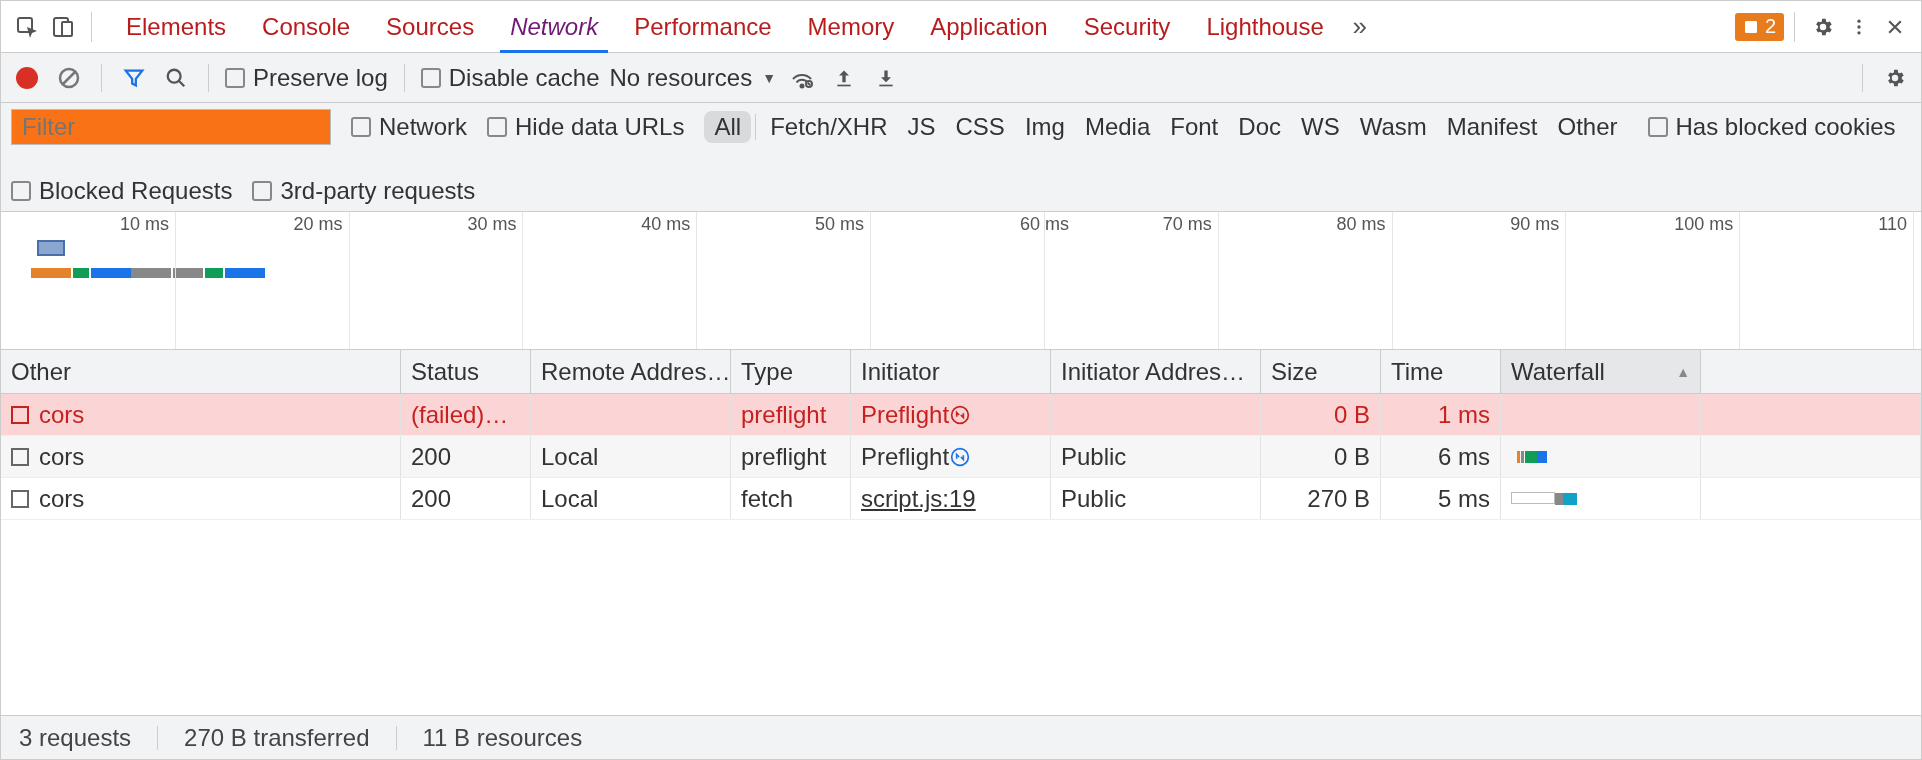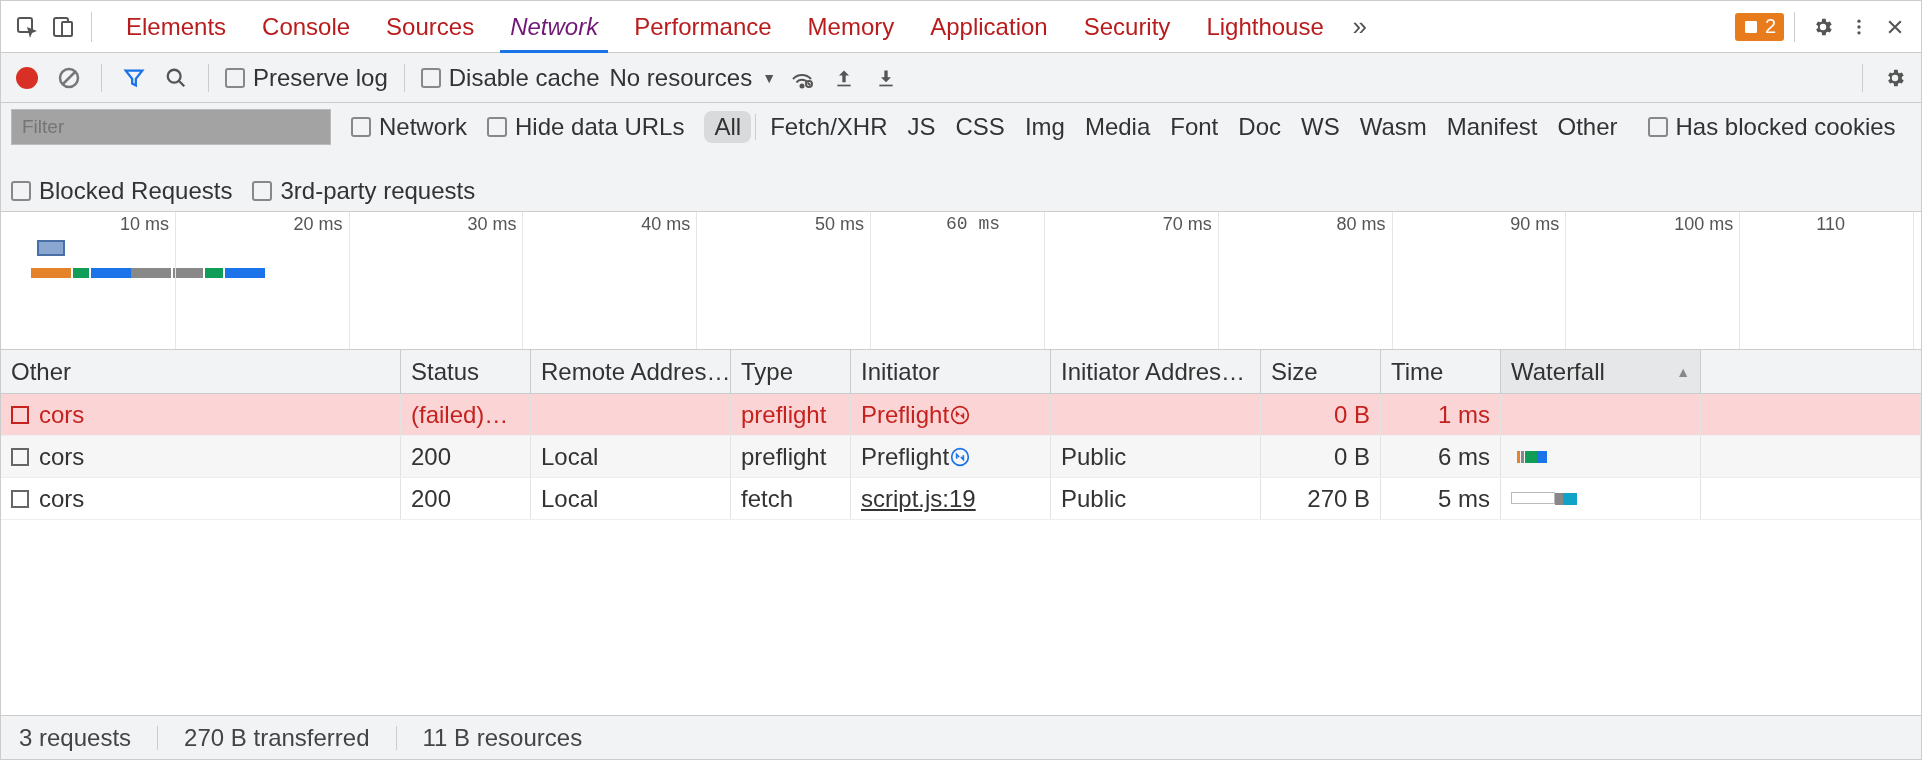--- a/index.html
+++ b/index.html
@@ -20,21 +20,21 @@
   .toolbar { display: flex; align-items: center; height: 50px; border-bottom: 1px solid #ccc; padding: 16px 10px; gap: 10px; background:#f1f3f4; }
   .toolbar .sep { width:1px; height:28px; background:#ccc; margin:0 6px; }
   .toolbar .ibtn { width:32px; height:32px; display:flex; align-items:center; justify-content:center; color:#555; cursor:pointer; }
   .record-dot { width:22px; height:22px; border-radius:50%; background:#d93025; }
   .ck { display:flex; align-items:center; gap:8px; color:#333; cursor:pointer; }
   .ck .box { width:20px; height:20px; border:2px solid #888; border-radius:3px; }
   .throttling { display:flex; align-items:center; gap:10px; cursor:pointer; }
   .throttling .tri { font-size:14px; color:#555; }
   
   .filterbar { display:flex; align-items:center; flex-wrap:wrap; border-bottom:1px solid #ccc; padding: 6px 10px; gap: 16px 20px; background:#f1f3f4;}
-  .filter-input { width: 320px; height:36px; border:1px solid #bbb; background:#a3a3a3; padding:0 10px; font-size:19px; color:#333; }
+  .filter-input { width: 320px; height:36px; border:1px solid #bbb; background:#f97316; padding:0 10px; font-size:24px; color:#333; }
   .typefilters { display:flex; align-items:center; }
   .typefilters .pill { padding:2px 10px; border-radius:8px; cursor:pointer; color:#333; }
   .typefilters .pill.active { background:#d9dadb; }
   .typefilters .vline { width:1px; height:26px; background:#ccc; margin:0 4px; }
   
   .overview { height: 138px; border-bottom:1px solid #ccc; position:relative; background:#fff; }
   .ticks { position:absolute; top:0; left:0; right:0; height:28px; }
   .tick { position:absolute; top:2px; font-size:18px; color:#555; transform:translateX(-100%); white-space:nowrap; }
   .tickline { position:absolute; top:0; bottom:0; width:1px; background:#e6e6e6; }
   .ovbars { position:absolute; top:30px; left:0; right:0; height:20px; }
@@ -230,26 +230,26 @@
       </label>
   </div>
 
   <div class="overview">
     <div class="ticks">
         <div class="tick" style="left: 168px;">10 ms</div>
         <div class="tick" style="left: 341.636px;">20 ms</div>
         <div class="tick" style="left: 515.455px;">30 ms</div>
         <div class="tick" style="left: 689.273px;">40 ms</div>
         <div class="tick" style="left: 863.091px;">50 ms</div>
-        <div class="tick" style="left: 999px; font-family: Liberation Mono, monospace;">60 ms</div>
+        <div class="tick" style="left: 1068px;">60 ms</div>
         <div class="tick" style="left: 1210.73px;">70 ms</div>
         <div class="tick" style="left: 1384.55px;">80 ms</div>
         <div class="tick" style="left: 1558.36px;">90 ms</div>
         <div class="tick" style="left: 1732.18px;">100 ms</div>
-        <div class="tick" style="left: 1844px;">110</div>
+        <div class="tick" style="left: 1906px;">110</div>
       </div>
     <div class="ovsel" style="left:36px; width:28px;"></div>
     <div class="ovbars" style="top:56px;">
       <div class="ovbar" style="left:30px; width:40px; background:#e5832a;"></div>
       <div class="ovbar" style="left:72px; width:16px; background:#0f9d58;"></div>
       <div class="ovbar" style="left:90px; width:80px; background:#888;"></div>
       <div class="ovbar" style="left:90px; width:40px; background:#1a73e8;"></div>
       <div class="ovbar" style="left:172px; width:30px; background:#888;"></div>
       <div class="ovbar" style="left:204px; width:18px; background:#0f9d58;"></div>
       <div class="ovbar" style="left:224px; width:40px; background:#1a73e8;"></div>

